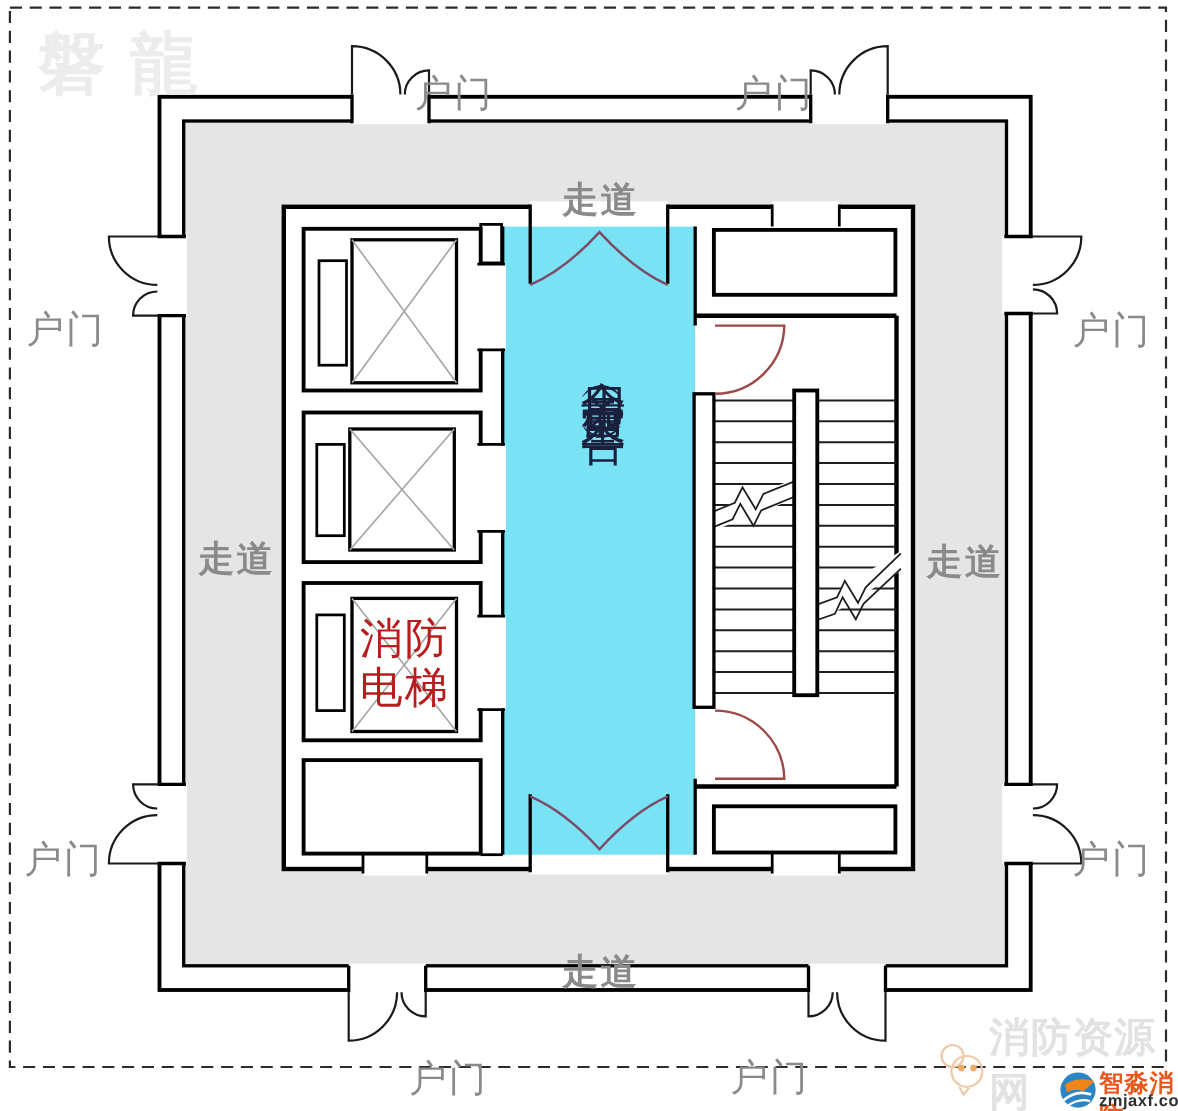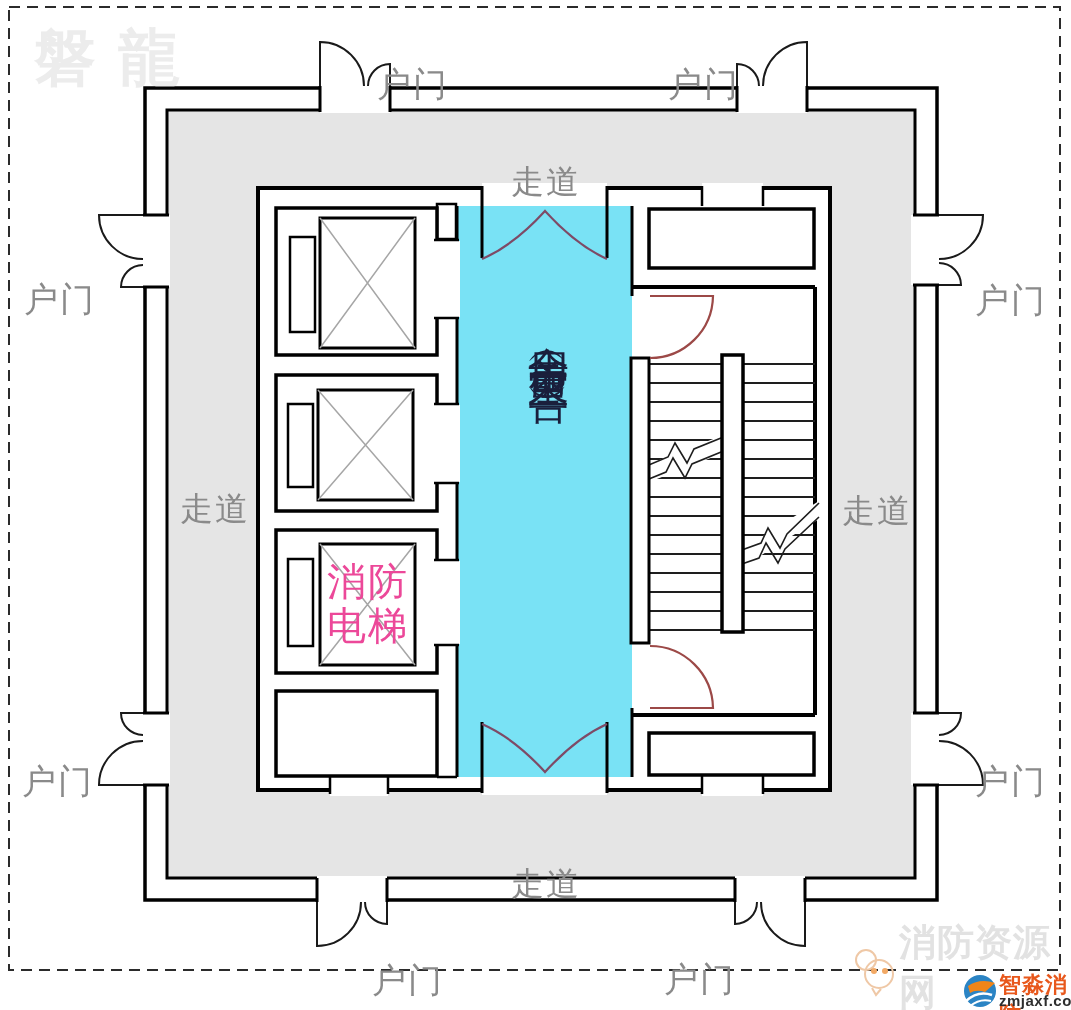--- a/index.html
+++ b/index.html
@@ -2,26 +2,26 @@
 <html><head>
 <meta charset="utf-8">
 <style>
   html,body{margin:0;padding:0;background:#fff;}
   body{width:1071px;height:1010px;position:relative;overflow:hidden;
        font-family:"Liberation Sans",sans-serif;}
   .canvas{position:absolute;inset:0;width:1071px;height:1010px;}
   svg{position:absolute;left:0;top:0;}
   .lbl{position:absolute;transform:translate(-50%,-50%);white-space:nowrap;
        color:#8A8A8A;font-size:34px;letter-spacing:2px;margin-top:39px;}
-  .lbl-corridor{font-size:33px;}
+  .lbl-corridor{font-size:33px;font-weight:bold;}
   .lbl-door{font-size:34px;}
   .wm-brand{position:absolute;left:34px;top:16px;transform:none;
        font-size:62px;font-weight:bold;color:#ECECEC;letter-spacing:22px;}
   .fire-elev{position:absolute;left:368px;top:604px;transform:translate(-50%,-50%);
-       color:#ec4899;font-size:39px;line-height:44px;text-align:center;
+       color:#b91c1c;font-size:39px;line-height:44px;text-align:center;
        letter-spacing:2px;white-space:nowrap;}
   .front-room{position:absolute;left:522px;top:314px;
        writing-mode:vertical-rl;text-orientation:mixed;
        color:#1A1F3C;font-size:41px;letter-spacing:6px;white-space:nowrap;}
   .site-wm{position:absolute;left:899px;top:968px;transform:translate(0,-50%);
        font-size:37px;font-weight:bold;color:#E2E2E2;letter-spacing:1px;}
   .brand-name{position:absolute;left:999px;top:970px;font-size:22px;
        font-weight:bold;color:#E8581C;letter-spacing:1px;}
   .brand-domain{position:absolute;left:999px;top:992px;font-size:15px;
        font-weight:bold;color:#2E2E2E;letter-spacing:.5px;}

